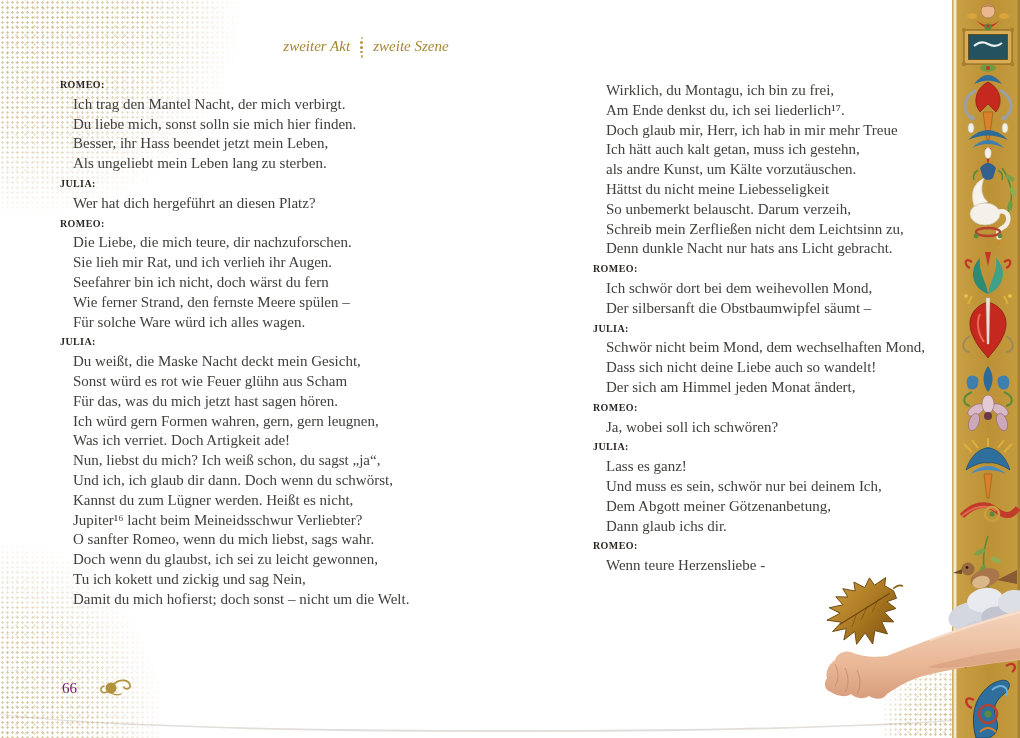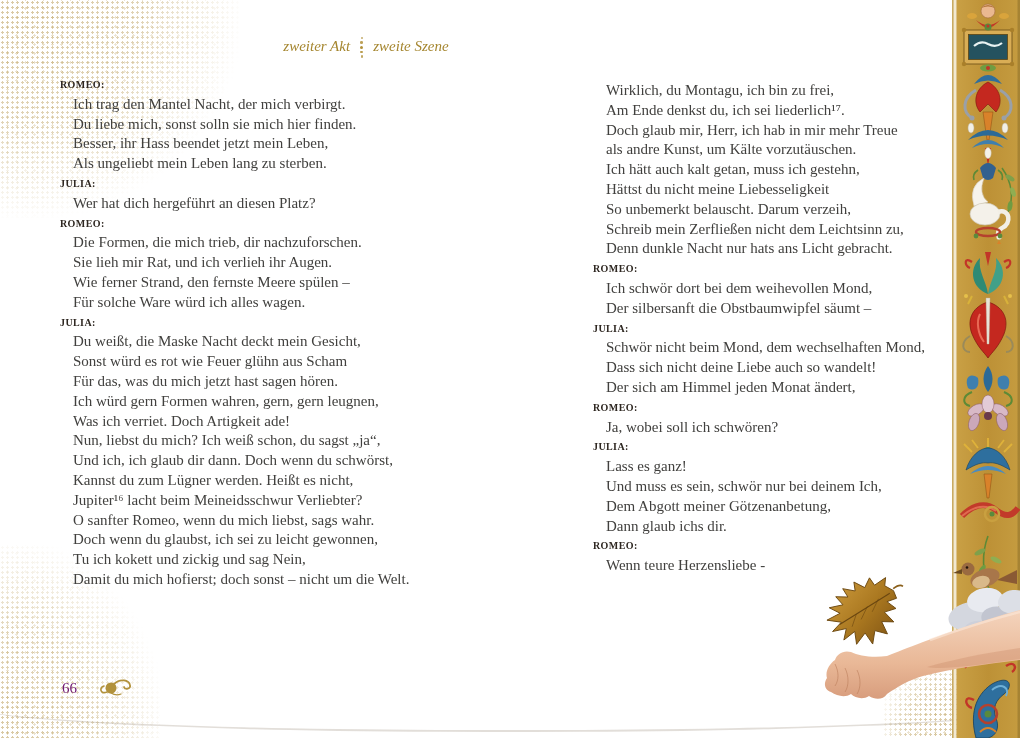--- a/index.html
+++ b/index.html
@@ -98,22 +98,23 @@
   <div class="speech">
     <div class="speaker">JULIA:</div>
     <div class="lines">
           <div class="verse-line">Wer hat dich hergeführt an diesen Platz?</div>
         </div>
   </div>
 
   <div class="speech">
     <div class="speaker">ROMEO:</div>
     <div class="lines">
-          <div class="verse-line">Die Formen, die mich trieb, dir nachzuforschen.</div>
+          <div class="verse-line">Die Liebe, die mich teure, dir nachzuforschen.</div>
           <div class="verse-line">Sie lieh mir Rat, und ich verlieh ihr Augen.</div>
+          <div class="verse-line">Seefahrer bin ich nicht, doch wärst du fern</div>
           <div class="verse-line">Wie ferner Strand, den fernste Meere spülen –</div>
           <div class="verse-line">Für solche Ware würd ich alles wagen.</div>
         </div>
   </div>
 
   <div class="speech">
     <div class="speaker">JULIA:</div>
     <div class="lines">
           <div class="verse-line">Du weißt, die Maske Nacht deckt mein Gesicht,</div>
           <div class="verse-line">Sonst würd es rot wie Feuer glühn aus Scham</div>
@@ -131,22 +132,22 @@
         </div>
   </div>
 </section>
   <section class="col right" id="col-right">
   <div class="speech">
 
     <div class="lines">
           <div class="verse-line">Wirklich, du Montagu, ich bin zu frei,</div>
           <div class="verse-line">Am Ende denkst du, ich sei liederlich¹⁷.</div>
           <div class="verse-line">Doch glaub mir, Herr, ich hab in mir mehr Treue</div>
+          <div class="verse-line">Ich hätt auch kalt getan, muss ich gestehn,</div>
           <div class="verse-line">als andre Kunst, um Kälte vorzutäuschen.</div>
-          <div class="verse-line">Ich hätt auch kalt getan, muss ich gestehn,</div>
           <div class="verse-line">Hättst du nicht meine Liebesseligkeit</div>
           <div class="verse-line">So unbemerkt belauscht. Darum verzeih,</div>
           <div class="verse-line">Schreib mein Zerfließen nicht dem Leichtsinn zu,</div>
           <div class="verse-line">Denn dunkle Nacht nur hats ans Licht gebracht.</div>
         </div>
   </div>
 
   <div class="speech">
     <div class="speaker">ROMEO:</div>
     <div class="lines">

